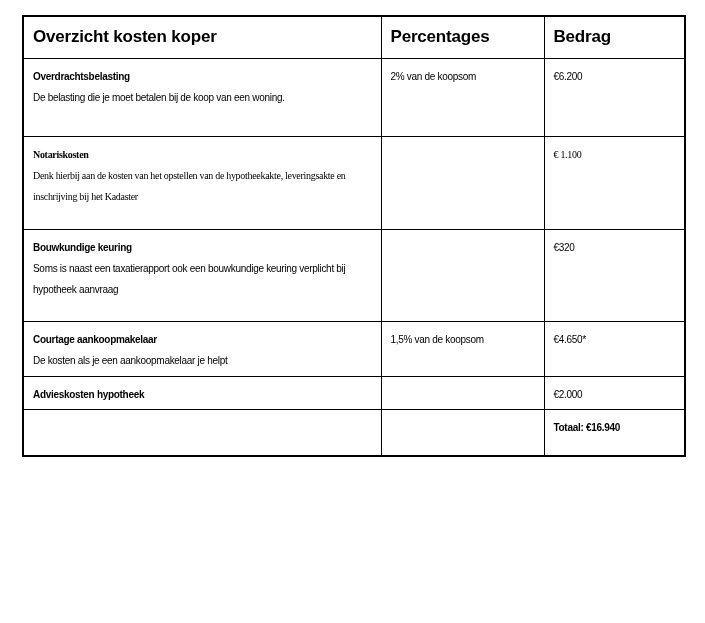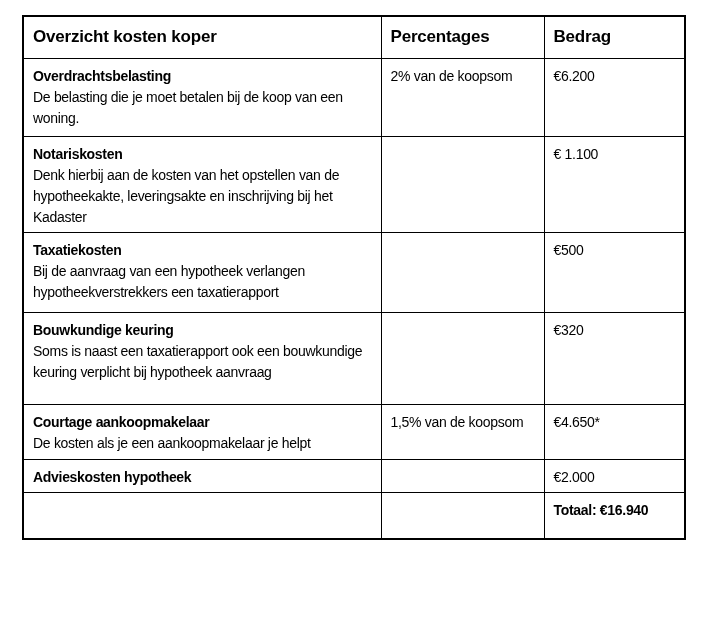--- a/index.html
+++ b/index.html
@@ -32,29 +32,29 @@
     padding: 7px 9px 4px 9px;
     overflow: hidden;
   }
   thead th {
     font-size: 17px;
     font-weight: bold;
     padding-top: 10px;
     letter-spacing: -0.2px;
   }
   tbody td {
-    font-size: 14px;
+    font-size: 10px;
     line-height: 21px;
     letter-spacing: -0.3px;
   }
   .row-title { font-weight: bold; }
   .row-desc  { font-weight: normal; }
   tr.h-head  { height: 42px; }
   tr.h-r0 { height: 78px; }
-  tr.h-r1 { height: 93px; }
+  tr.h-r1 { height: 93px; font-family: Liberation Serif, serif; }
   tr.h-r2 { height: 80px; }
   tr.h-r3 { height: 92px; }
   tr.h-r4 { height: 55px; padding-left: 45px; }
   tr.h-r5 { height: 80px; }
   tr.h-r6 { height: 33px; }
   tr.h-r7 { height: 47px; }
   tr.total-row td.amount-cell { font-weight: bold; }
 </style>
 </head>
 <body>
@@ -83,28 +83,20 @@
         <td class="amount-cell">€6.200</td>
       </tr>
       <tr class="h-r1">
         <td>
           <div class="row-title">Notariskosten</div>
           <div class="row-desc">Denk hierbij aan de kosten van het opstellen van de hypotheekakte, leveringsakte en inschrijving bij het Kadaster</div>
         </td>
         <td class="pct-cell"></td>
         <td class="amount-cell">€ 1.100</td>
       </tr>
-      <tr class="h-r2">
-        <td>
-          <div class="row-title">Taxatiekosten</div>
-          <div class="row-desc">Bij de aanvraag van een hypotheek verlangen hypotheekverstrekkers een taxatierapport</div>
-        </td>
-        <td class="pct-cell"></td>
-        <td class="amount-cell">€500</td>
-      </tr>
       <tr class="h-r3">
         <td>
           <div class="row-title">Bouwkundige keuring</div>
           <div class="row-desc">Soms is naast een taxatierapport ook een bouwkundige keuring verplicht bij hypotheek aanvraag</div>
         </td>
         <td class="pct-cell"></td>
         <td class="amount-cell">€320</td>
       </tr>
       <tr class="h-r4">
         <td>

